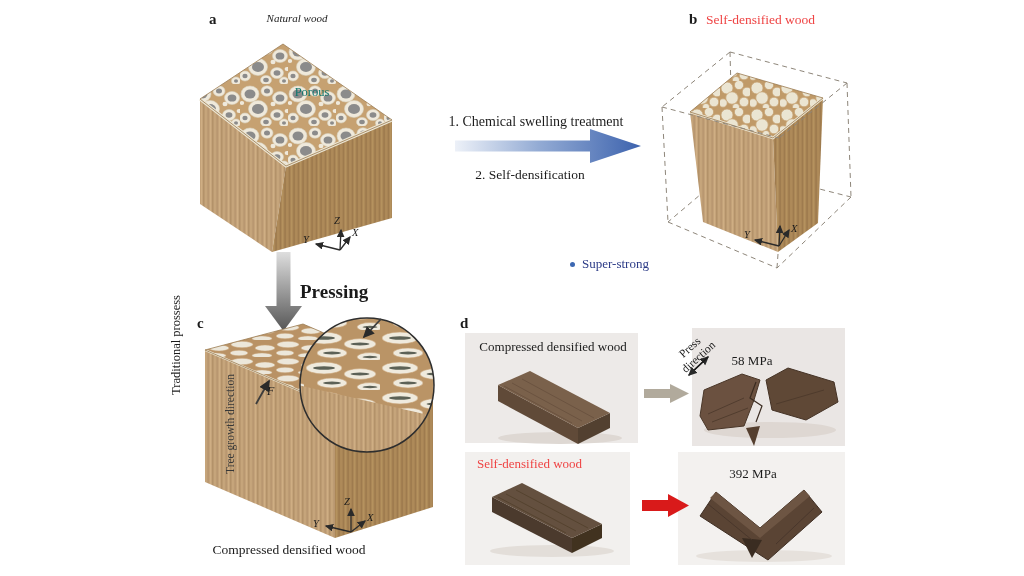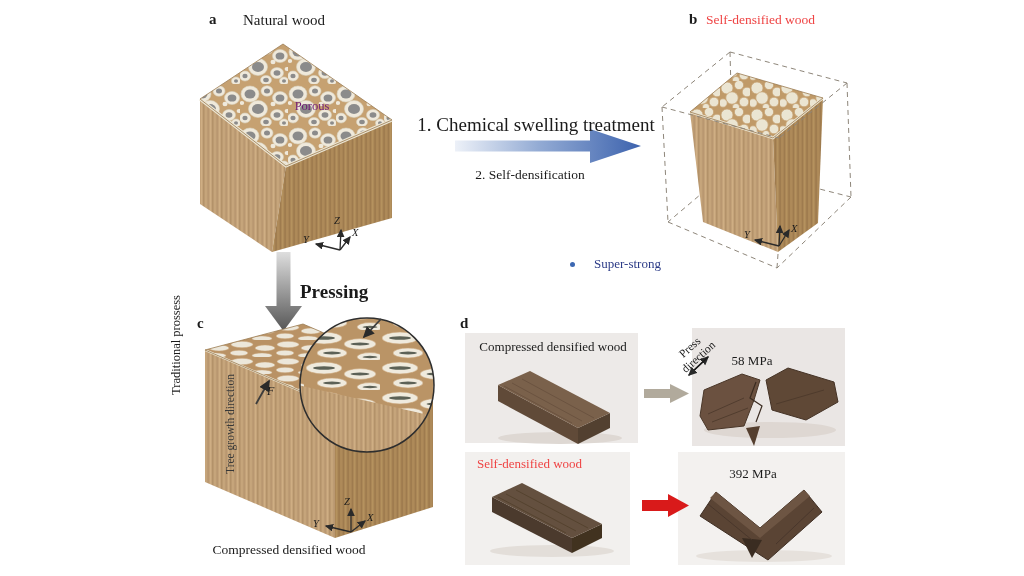--- a/index.html
+++ b/index.html
@@ -5,21 +5,21 @@
   html,body{margin:0;padding:0;background:#ffffff;}
   #fig{position:relative;width:1024px;height:576px;background:#ffffff;overflow:hidden;
        font-family:"Liberation Serif",serif;color:#1b1b1b;}
   svg{position:absolute;left:0;top:0;}
   .t{position:absolute;white-space:nowrap;font-size:13px;line-height:1.15;}
   .panel-letter{font-weight:bold;font-size:15px;}
   .ctr{transform:translateX(-50%);}
   .axis{font-style:italic;font-size:10.5px;}
   .orange{color:#ef4444;}
   .rot90{transform:translate(-50%,-50%) rotate(-90deg);transform-origin:center;}
-  .bullet-row{position:absolute;display:flex;align-items:center;gap:19px;}
+  .bullet-row{position:absolute;display:flex;align-items:center;gap:7px;}
   .dot{width:5px;height:5px;border-radius:50%;background:#3c68b2;flex:0 0 auto;}
   .bullet-txt{font-size:13px;color:#2c3b87;}
   #press-dir{position:absolute;left:694px;top:352px;transform:translate(-50%,-50%) rotate(-42deg);
              text-align:center;font-size:11.5px;line-height:1.1;}
 </style>
 </head>
 <body>
 
 <div id="fig">
 
@@ -226,27 +226,27 @@
     <path d="M742,538 L752,558 L762,540 Z" fill="#3a2c21"></path>
     <path d="M708,504 L752,540 M776,544 L814,508" stroke="#47362a" stroke-width="0.9" fill="none"></path>
   </g>
   <g stroke="#1b1b1b" stroke-width="1.4">
     <line x1="689" y1="375" x2="708" y2="357" marker-end="url(#ah)"></line>
     <line x1="708" y1="357" x2="689" y2="375" marker-end="url(#ah)"></line>
   </g>
 </svg>
 
 <div class="t panel-letter" style="left:209px;top:11px;">a</div>
-<div class="t ctr" style="left:284px;top:12px;font-size:15px;">Natural wood</div>
-<div class="t ctr" style="left:312px;top:99px;font-size:12.5px;color:#701a75;">Porous</div>
+<div class="t ctr" style="left:297px;top:12px;font-size:11px;font-style:italic;">Natural wood</div>
+<div class="t ctr" style="left:312px;top:85px;font-size:12.5px;color:#0f766e;">Porous</div>
 <div class="t axis" style="left:303px;top:234px;">Y</div>
 <div class="t axis" style="left:334px;top:215px;">Z</div>
 <div class="t axis" style="left:352px;top:227px;">X</div>
 
-<div class="t ctr" style="left:536px;top:114px;font-size:19px;">1. Chemical swelling treatment</div>
+<div class="t ctr" style="left:536px;top:114px;font-size:14px;">1. Chemical swelling treatment</div>
 <div class="t ctr" style="left:530px;top:159px;font-size:13.5px;margin-top:8px;">2. Self-densification</div>
 
 <div class="t panel-letter" style="left:689px;top:11px;">b</div>
 <div class="t orange" style="left:706px;top:12px;font-size:13.5px;">Self-densified wood</div>
 <div class="t axis" style="left:744px;top:229px;">Y</div>
 <div class="t axis" style="left:791px;top:223px;">X</div>
 
 <div class="bullet-row" style="left:570px;top:256px;">
   <span class="dot"></span>
   <span class="bullet-txt">Super-strong</span>

